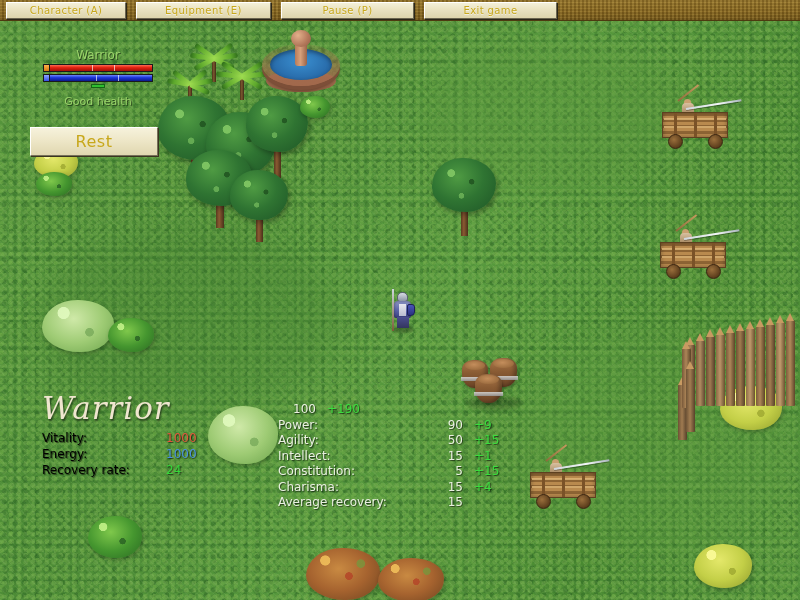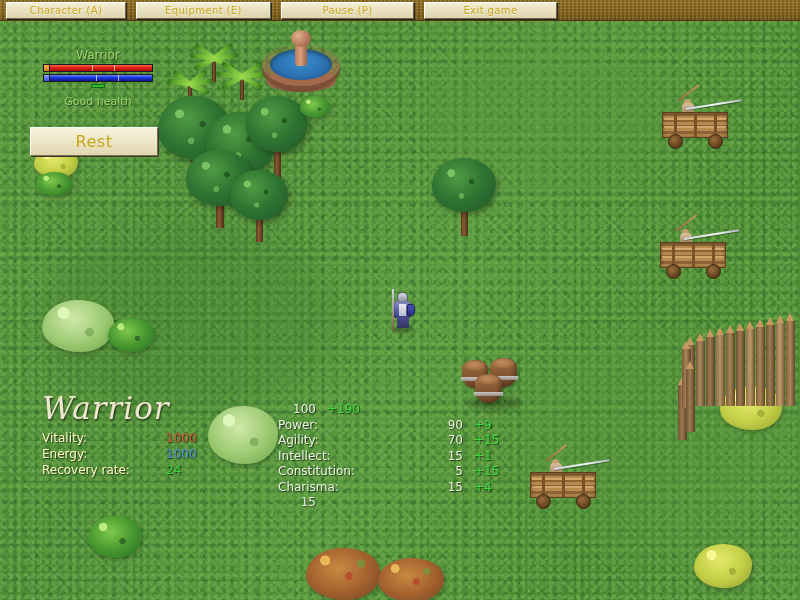--- a/index.html
+++ b/index.html
@@ -211,21 +211,21 @@
     font-size: 12px;
     font-family: "DejaVu Sans", sans-serif;
   }
   .vrow {
     display: flex;
     height: 16px;
     align-items: baseline;
   }
   .vrow .lbl {
     width: 124px;
-    color: #fef9c3;
+    color: #000000;
     text-shadow: 1px 1px 1px rgba(0,0,0,0.6);
   }
   .vrow .val {
     text-shadow: 1px 1px 1px rgba(0,0,0,0.6);
   }
   .val.red { color: #e0553c; }
   .val.blue { color: #4a8fe0; }
   .val.green { color: #36d83a; }
 
   #sheet-right {
@@ -729,38 +729,39 @@
         <span class="sbase">100</span>
         <span class="sbonus">+190</span>
       </div>
       <div class="srow">
         <span class="sname">Power:</span>
         <span class="sbase">90</span>
         <span class="sbonus">+9</span>
       </div>
       <div class="srow">
         <span class="sname">Agility:</span>
-        <span class="sbase">70</span>
+        <span class="sbase">50</span>
         <span class="sbonus">+15</span>
       </div>
       <div class="srow">
         <span class="sname">Intellect:</span>
         <span class="sbase">15</span>
         <span class="sbonus">+1</span>
       </div>
       <div class="srow">
         <span class="sname">Constitution:</span>
         <span class="sbase">5</span>
         <span class="sbonus">+15</span>
       </div>
       <div class="srow">
         <span class="sname">Charisma:</span>
         <span class="sbase">15</span>
         <span class="sbonus">+4</span>
       </div>
       <div class="srow">
+        <span class="sname">Average recovery:</span>
         <span class="sbase">15</span>
         <span class="sbonus"></span>
       </div>
     </div>
   </div>
 
 </div>
 
 </body></html>

